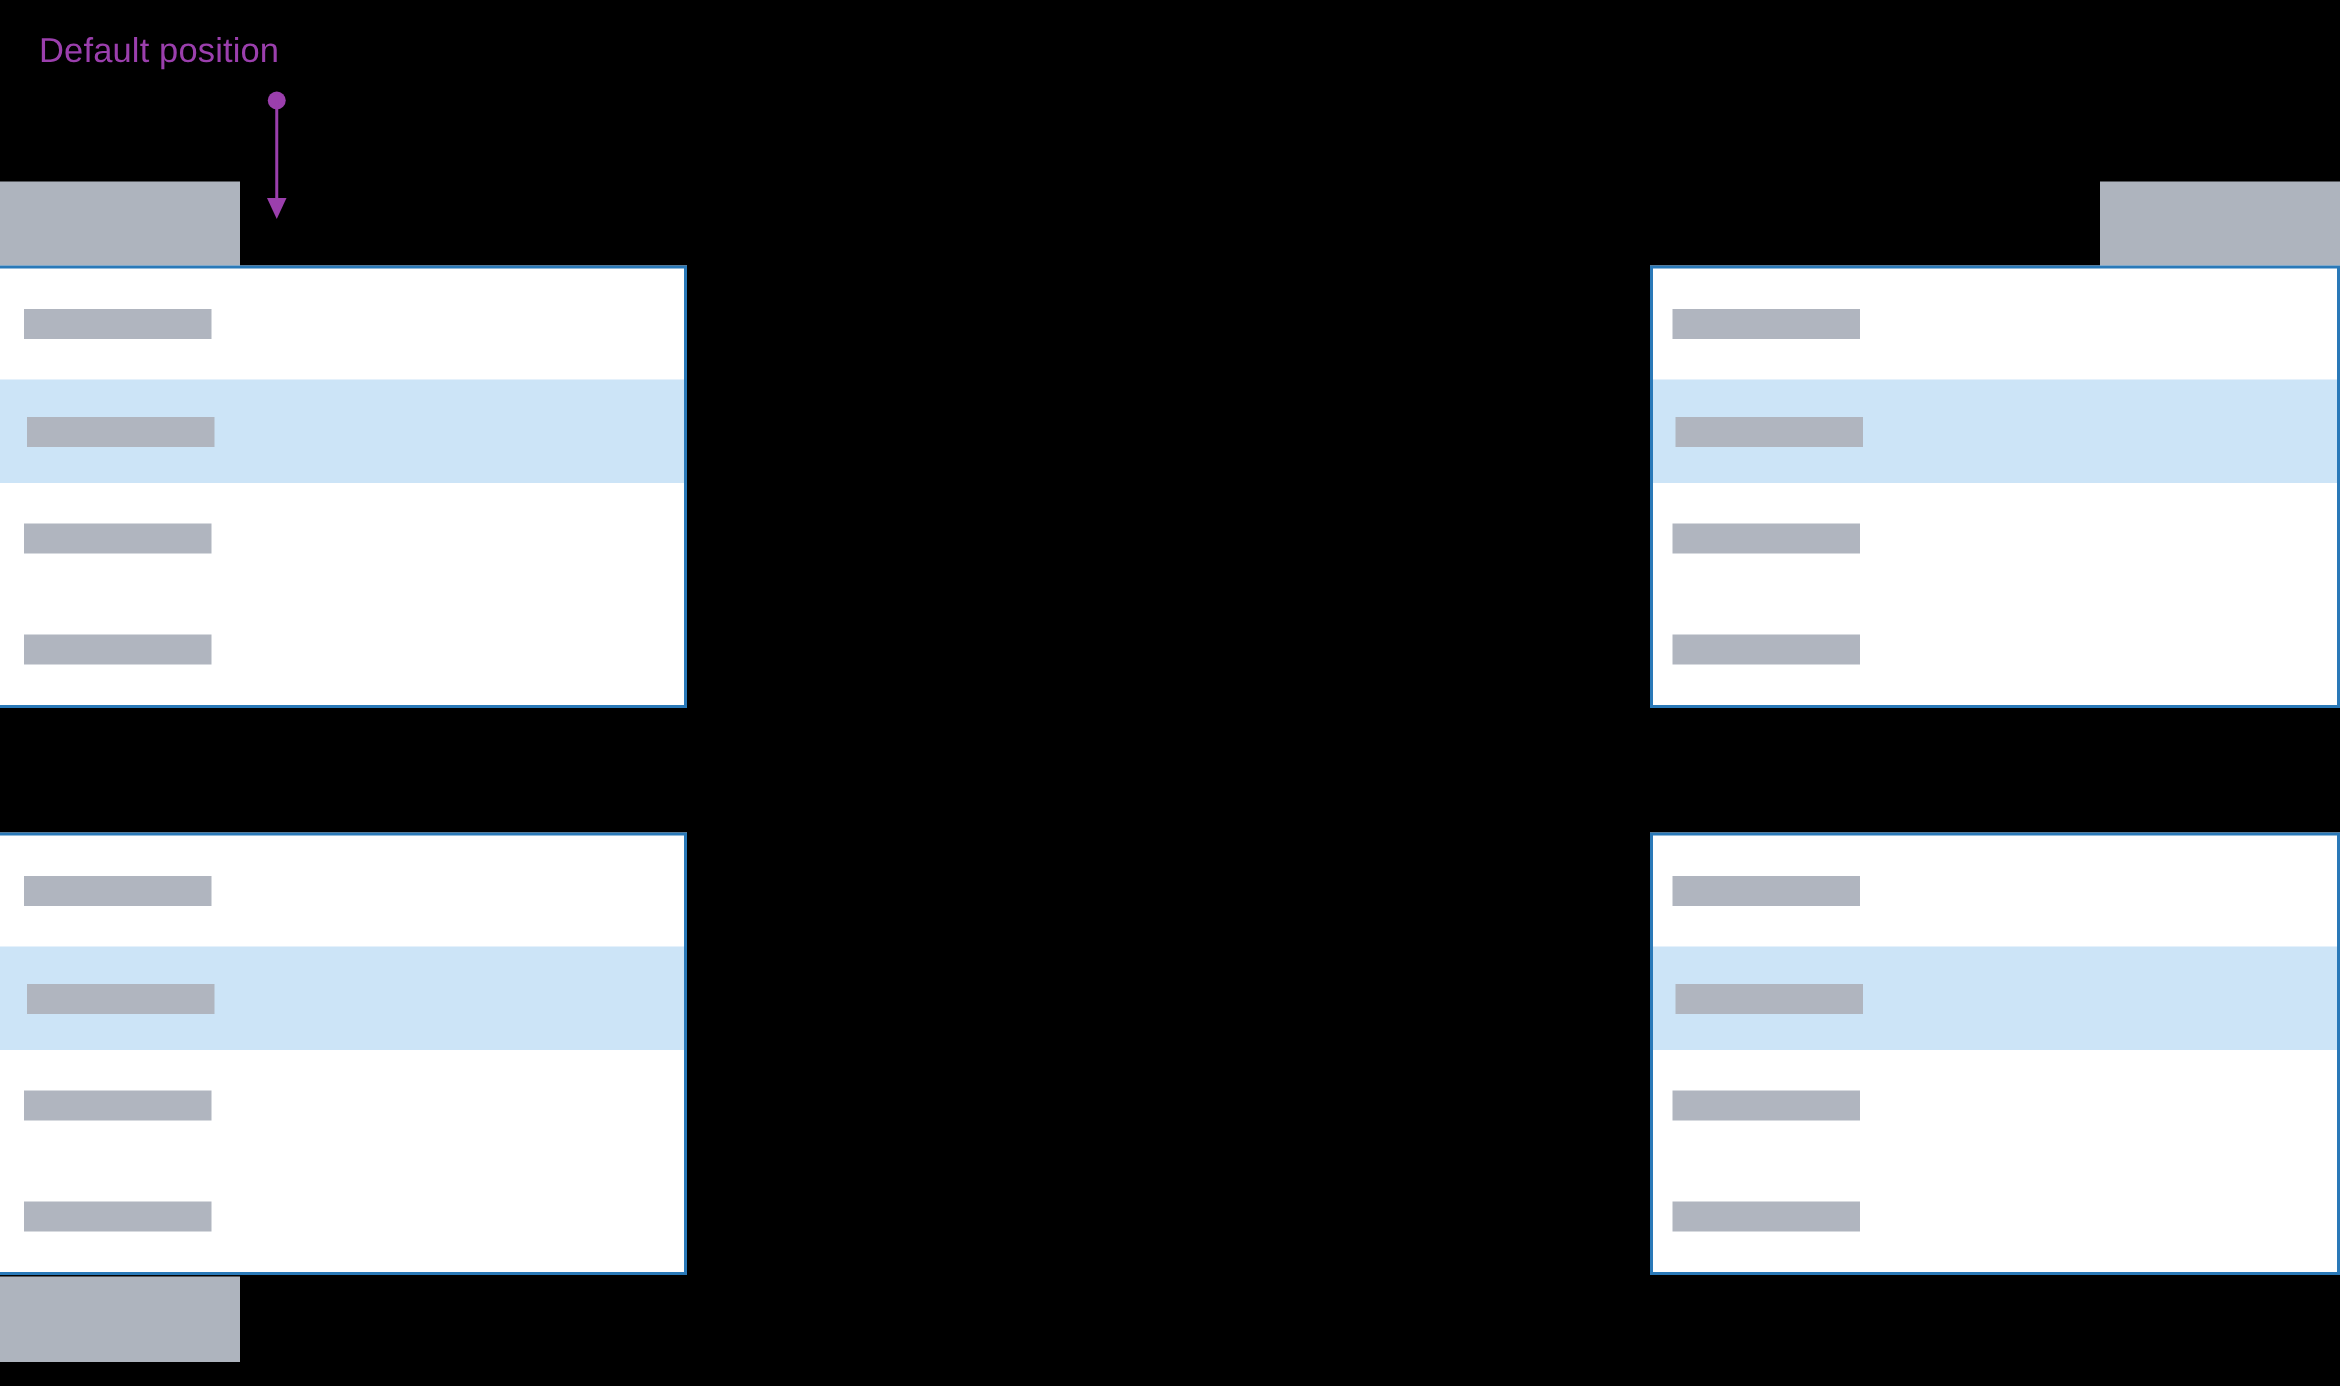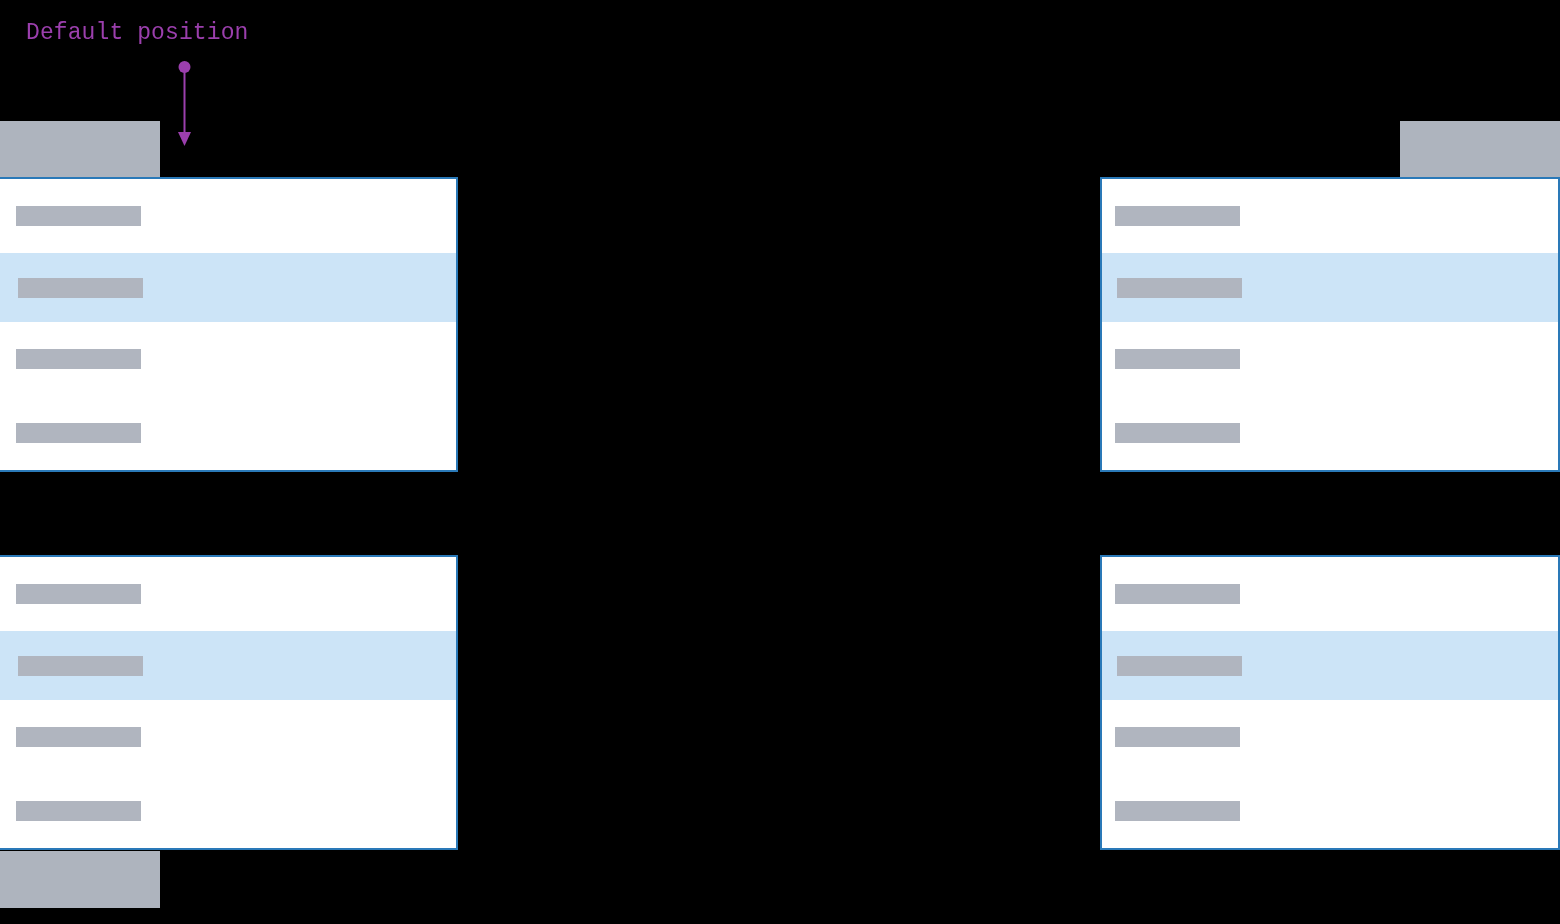--- a/index.html
+++ b/index.html
@@ -23,21 +23,20 @@
   
   .annotation-label {
     position: absolute;
     left: 26px;
     top: 19px;
     font-size: 23px;
     line-height: 29px;
     color: #9b3fad;
     white-space: nowrap;
     letter-spacing: 0.1px;
-    font-family: Liberation Mono, monospace;
   }
   .pointer-svg {
     position: absolute;
     left: 170px;
     top: 58px;
     width: 30px;
     height: 96px;
   }
 
   

